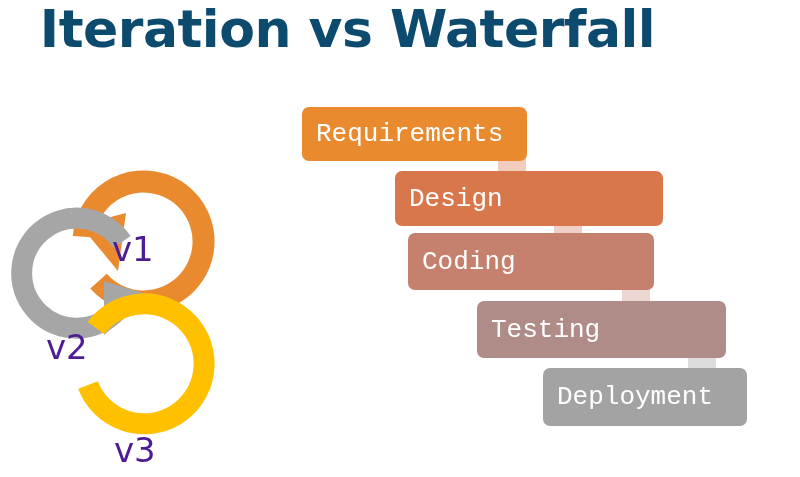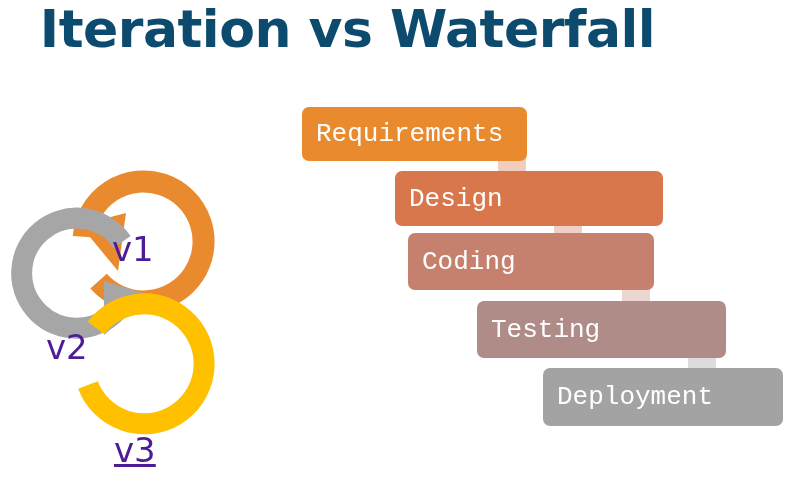--- a/index.html
+++ b/index.html
@@ -51,21 +51,21 @@
   .cycle-label {
     position: absolute;
     font-family: "DejaVu Sans", sans-serif;
     font-size: 34px;
     color: #4c1d95;
     line-height: 1;
     white-space: nowrap;
   }
   #label-v1 { left: 112px; top: 147px; }
   #label-v2 { left:  46px; top: 245px; }
-  #label-v3 { left: 114px; top: 348px; text-decoration: underline; }
+  #label-v3 { left: 114px; top: 348px; }
 
   
   #waterfall-group {
     position: absolute;
     left: 0;
     top: 0;
     width: 800px;
     height: 477px;
   }
   .wf-arrow {
@@ -150,18 +150,18 @@
     </div>
 
     <div class="wf-bar" style="left:408px; top:233px; width:246px; height:57px; background:#C6806E;">
       <span class="wf-bar-label">Coding</span>
     </div>
 
     <div class="wf-bar" style="left:477px; top:301px; width:249px; height:57px; background:#B08C88;">
       <span class="wf-bar-label">Testing</span>
     </div>
 
-    <div class="wf-bar" style="left:543px; top:368px; width:240px; height:58px; background:#A3A3A3;">
+    <div class="wf-bar" style="left:543px; top:368px; width:204px; height:58px; background:#A3A3A3;">
       <span class="wf-bar-label">Deployment</span>
     </div>
   </div>
 
 </div>
 
 </body></html>

